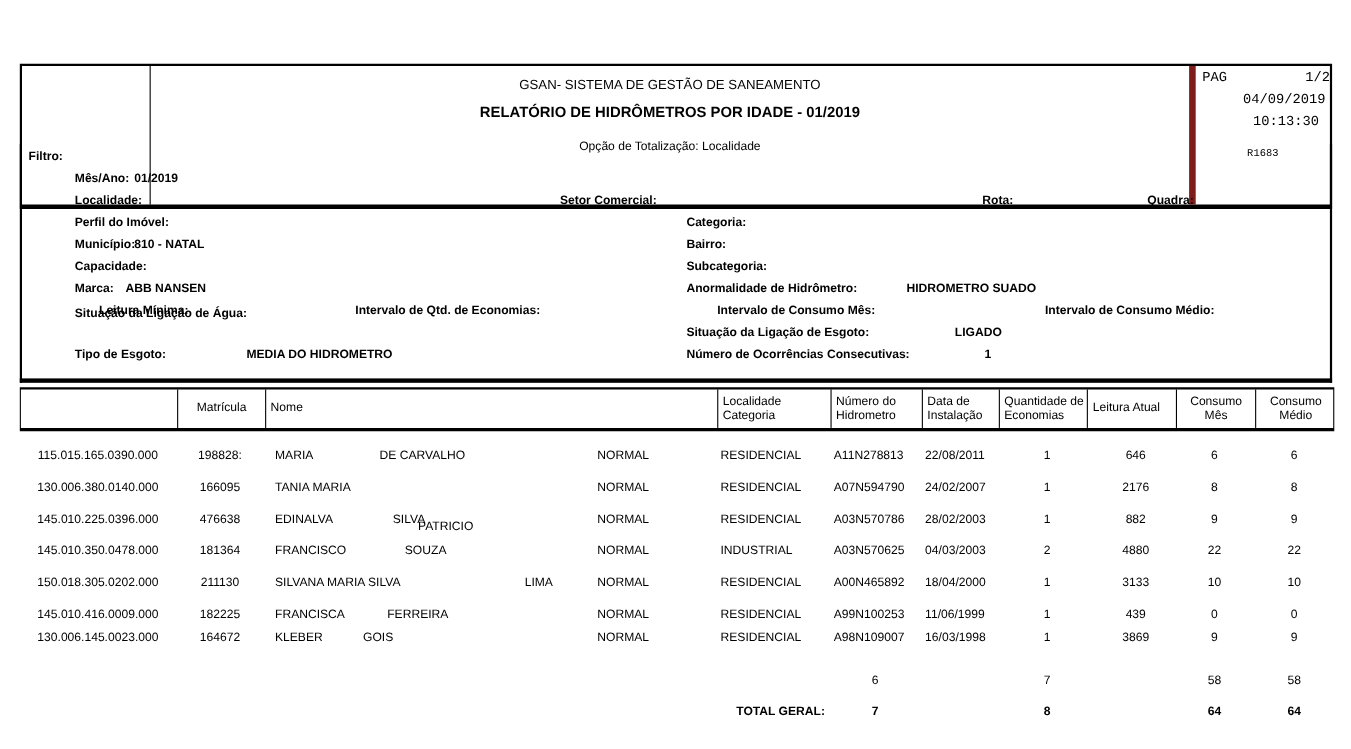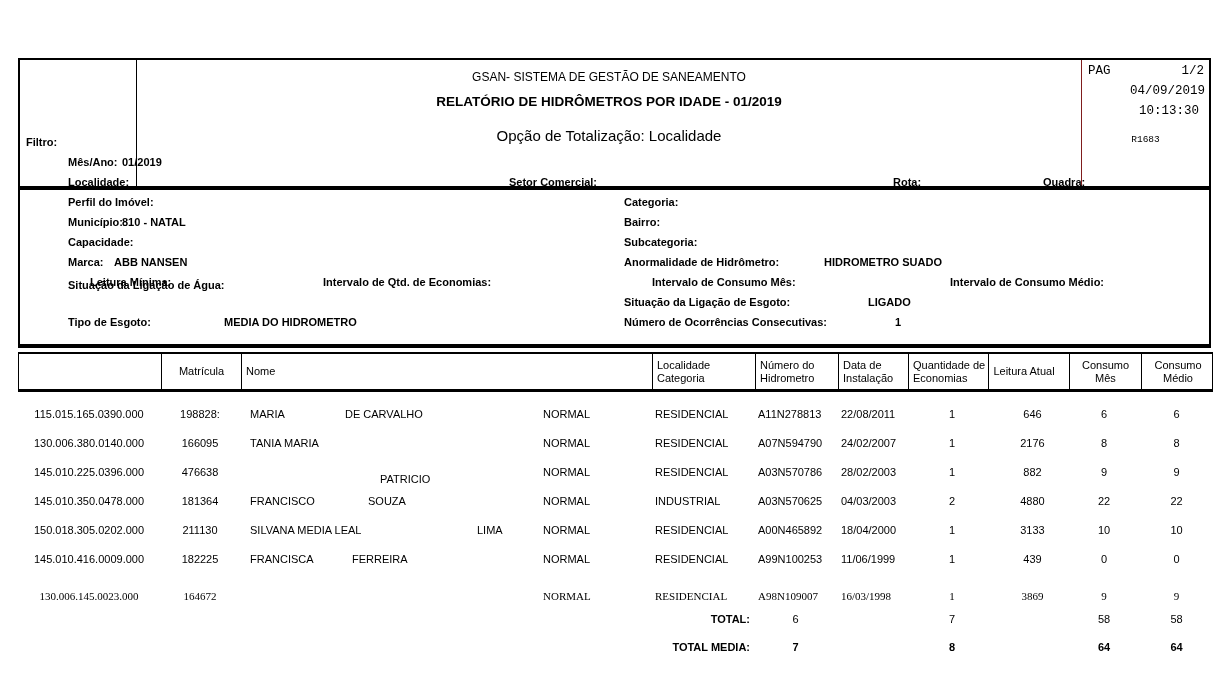--- a/index.html
+++ b/index.html
@@ -7,23 +7,23 @@
           font-family:"Liberation Sans", sans-serif; overflow:hidden; }
   .abs { position:absolute; }
 
   
   .header-box { left:18px; top:17px; width:1193px; height:132px; box-sizing:border-box;
                 border:2px solid #000; border-bottom:4px solid #000;margin-top:41px; }
   .logo-box { left:0; top:0; width:117px; height:100%; box-sizing:border-box; border-right:1px solid #000; }
   .title-block { left:117px; top:0; width:944px; height:100%; text-align:center; }
   .t1 { left:0; top:10px; width:100%; font-size:12px; }
   .t2 { left:0; top:34px; width:100%; font-size:13.5px; font-weight:bold; }
-  .t3 { left:0; top:67px; width:100%; font-size:15px; }
+  .t3 { left:0; top:67px; width:100%; font-size:11px; }
   .t4 { left:0; top:82px; width:100%; font-size:11px; }
-  .pag-box { left:1061px; top:0; width:128px; height:100%; box-sizing:border-box; border-left:1px solid #7f1d1d;
+  .pag-box { left:1061px; top:0; width:128px; height:100%; box-sizing:border-box; border-left:6px solid #7f1d1d;
              font-family:"Liberation Mono","DejaVu Sans Mono",monospace; font-size:12.5px; }
   .pag-row { left:6px; top:4px; width:116px; display:flex; justify-content:space-between; }
   .pag-date { right:4px; top:24px; }
   .pag-time { right:10px; top:44px; }
   .pag-code { left:0; top:74px; width:100%; text-align:center; font-size:9.5px; }
 
   
   .filter-box { left:18px; top:131px; width:1193px; height:217px; box-sizing:border-box;
                 border-left:2px solid #000; border-right:2px solid #000; border-bottom:4px solid #000; }
   .f { position:absolute; font-size:11px; font-weight:bold; white-space:nowrap; }
@@ -142,20 +142,24 @@
         <div class="tcell" style="left: 754px; width: 83px; justify-content: flex-start; padding-left: 4px;">A07N594790</div>
         <div class="tcell" style="left: 837px; width: 70px; justify-content: flex-start; padding-left: 4px;">24/02/2007</div>
         <div class="tcell" style="left: 907px; width: 90px; justify-content: center;">1</div>
         <div class="tcell" style="left: 997px; width: 71px; justify-content: center;">2176</div>
         <div class="tcell" style="left: 1068px; width: 72px; justify-content: center;">8</div>
         <div class="tcell" style="left: 1140px; width: 73px; justify-content: center;">8</div>
       </div>
       <div class="trow" style="top: 58px;">
         <div class="tcell" style="left: 18px; width: 142px; justify-content: center;">145.010.225.0396.000</div>
         <div class="tcell" style="left: 160px; width: 80px; justify-content: center;">476638</div>
+        <div class="tcell namecell" style="left: 240px; width: 299px;">
+          <span style="left: 10px;">EDINALVA</span>
+          <span style="left: 117px;">SILVA</span>
+        </div>
         <div class="tcell" style="left: 539px; width: 112px; justify-content: flex-start; padding-left: 4px;">NORMAL</div>
         <div class="tcell" style="left: 651px; width: 103px; justify-content: flex-start; padding-left: 4px;">RESIDENCIAL</div>
         <div class="tcell" style="left: 754px; width: 83px; justify-content: flex-start; padding-left: 4px;">A03N570786</div>
         <div class="tcell" style="left: 837px; width: 70px; justify-content: flex-start; padding-left: 4px;">28/02/2003</div>
         <div class="tcell" style="left: 907px; width: 90px; justify-content: center;">1</div>
         <div class="tcell" style="left: 997px; width: 71px; justify-content: center;">882</div>
         <div class="tcell" style="left: 1068px; width: 72px; justify-content: center;">9</div>
         <div class="tcell" style="left: 1140px; width: 73px; justify-content: center;">9</div>
       </div>
       <div class="trow" style="top: 87px;">
@@ -171,21 +175,21 @@
         <div class="tcell" style="left: 837px; width: 70px; justify-content: flex-start; padding-left: 4px;">04/03/2003</div>
         <div class="tcell" style="left: 907px; width: 90px; justify-content: center;">2</div>
         <div class="tcell" style="left: 997px; width: 71px; justify-content: center;">4880</div>
         <div class="tcell" style="left: 1068px; width: 72px; justify-content: center;">22</div>
         <div class="tcell" style="left: 1140px; width: 73px; justify-content: center;">22</div>
       </div>
       <div class="trow" style="top: 116px;">
         <div class="tcell" style="left: 18px; width: 142px; justify-content: center;">150.018.305.0202.000</div>
         <div class="tcell" style="left: 160px; width: 80px; justify-content: center;">211130</div>
         <div class="tcell namecell" style="left: 240px; width: 299px;">
-          <span style="left: 10px;">SILVANA MEDIA LEAL</span>
+          <span style="left: 10px;">SILVANA MARIA SILVA</span>
           <span style="left: 237px;">LIMA</span>
         </div>
         <div class="tcell" style="left: 539px; width: 112px; justify-content: flex-start; padding-left: 4px;">NORMAL</div>
         <div class="tcell" style="left: 651px; width: 103px; justify-content: flex-start; padding-left: 4px;">RESIDENCIAL</div>
         <div class="tcell" style="left: 754px; width: 83px; justify-content: flex-start; padding-left: 4px;">A00N465892</div>
         <div class="tcell" style="left: 837px; width: 70px; justify-content: flex-start; padding-left: 4px;">18/04/2000</div>
         <div class="tcell" style="left: 907px; width: 90px; justify-content: center;">1</div>
         <div class="tcell" style="left: 997px; width: 71px; justify-content: center;">3133</div>
         <div class="tcell" style="left: 1068px; width: 72px; justify-content: center;">10</div>
         <div class="tcell" style="left: 1140px; width: 73px; justify-content: center;">10</div>
@@ -199,41 +203,44 @@
         </div>
         <div class="tcell" style="left: 539px; width: 112px; justify-content: flex-start; padding-left: 4px;">NORMAL</div>
         <div class="tcell" style="left: 651px; width: 103px; justify-content: flex-start; padding-left: 4px;">RESIDENCIAL</div>
         <div class="tcell" style="left: 754px; width: 83px; justify-content: flex-start; padding-left: 4px;">A99N100253</div>
         <div class="tcell" style="left: 837px; width: 70px; justify-content: flex-start; padding-left: 4px;">11/06/1999</div>
         <div class="tcell" style="left: 907px; width: 90px; justify-content: center;">1</div>
         <div class="tcell" style="left: 997px; width: 71px; justify-content: center;">439</div>
         <div class="tcell" style="left: 1068px; width: 72px; justify-content: center;">0</div>
         <div class="tcell" style="left: 1140px; width: 73px; justify-content: center;">0</div>
       </div>
-      <div class="trow" style="top: 182px; font-family: Liberation Serif, serif;">
+      <div class="trow" style="top: 166px;">
         <div class="tcell" style="left: 18px; width: 142px; justify-content: center;">130.006.145.0023.000</div>
         <div class="tcell" style="left: 160px; width: 80px; justify-content: center;">164672</div>
+        <div class="tcell namecell" style="left: 240px; width: 299px;">
+          <span style="left: 10px;">KLEBER</span>
+          <span style="left: 90px;">GOIS</span>
+        </div>
         <div class="tcell" style="left: 539px; width: 112px; justify-content: flex-start; padding-left: 4px;">NORMAL</div>
         <div class="tcell" style="left: 651px; width: 103px; justify-content: flex-start; padding-left: 4px;">RESIDENCIAL</div>
         <div class="tcell" style="left: 754px; width: 83px; justify-content: flex-start; padding-left: 4px;">A98N109007</div>
         <div class="tcell" style="left: 837px; width: 70px; justify-content: flex-start; padding-left: 4px;">16/03/1998</div>
         <div class="tcell" style="left: 907px; width: 90px; justify-content: center;">1</div>
         <div class="tcell" style="left: 997px; width: 71px; justify-content: center;">3869</div>
         <div class="tcell" style="left: 1068px; width: 72px; justify-content: center;">9</div>
         <div class="tcell" style="left: 1140px; width: 73px; justify-content: center;">9</div>
       </div>
       <div class="trow" style="top: 205px;">
-        <div class="tcell tot-label" style="left: 539px; width: 211px;">TOTAL:</div>
         <div class="tcell" style="left: 754px; width: 83px; justify-content: center;">6</div>
         <div class="tcell" style="left: 907px; width: 90px; justify-content: center;">7</div>
         <div class="tcell" style="left: 1068px; width: 72px; justify-content: center;">58</div>
         <div class="tcell" style="left: 1140px; width: 73px; justify-content: center;">58</div>
       </div>
       <div class="trow" style="top: 233px;">
-        <div class="tcell tot-label" style="left: 539px; width: 211px;">TOTAL MEDIA:</div>
+        <div class="tcell tot-label" style="left: 539px; width: 211px;">TOTAL GERAL:</div>
         <div class="tcell bold" style="left: 754px; width: 83px; justify-content: center;">7</div>
         <div class="tcell bold" style="left: 907px; width: 90px; justify-content: center;">8</div>
         <div class="tcell bold" style="left: 1068px; width: 72px; justify-content: center;">64</div>
         <div class="tcell bold" style="left: 1140px; width: 73px; justify-content: center;">64</div>
       </div>
     </div>
 
 </div>
 
 </body></html>

